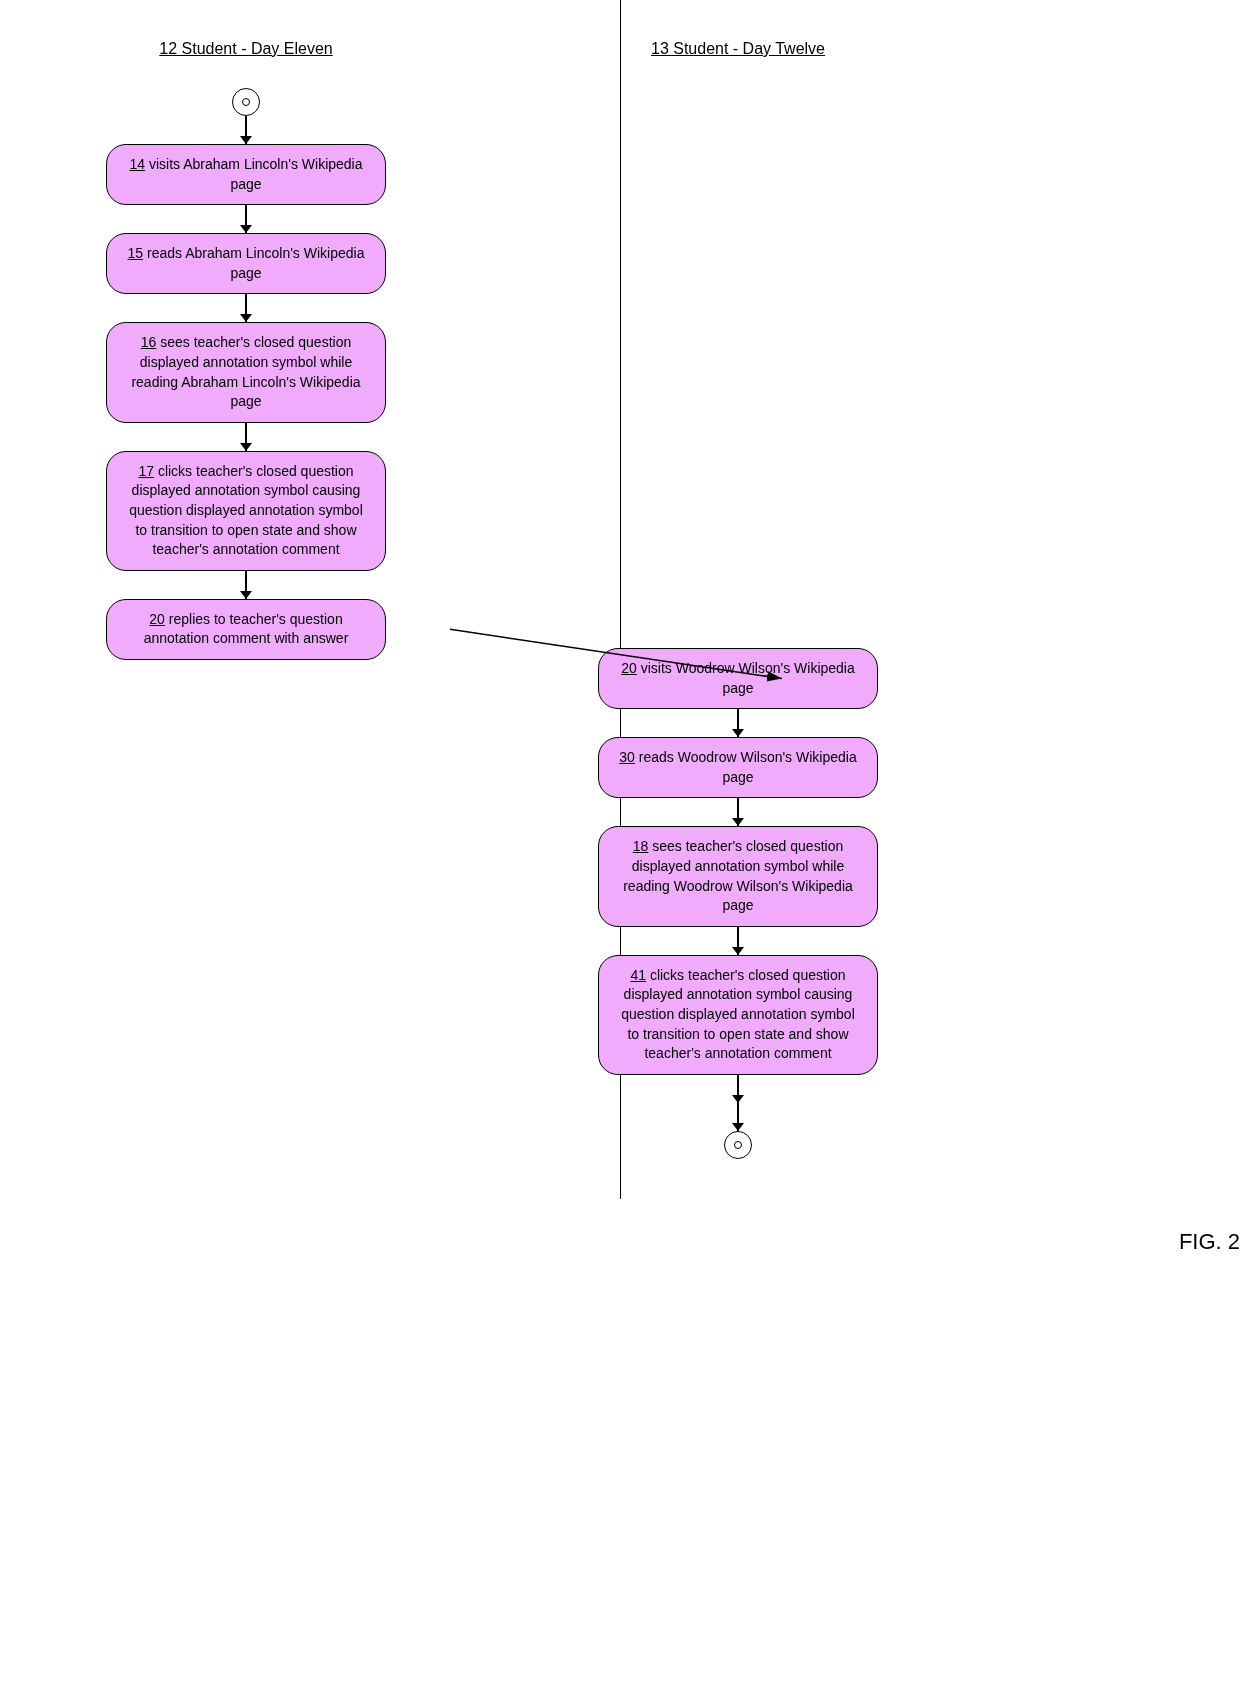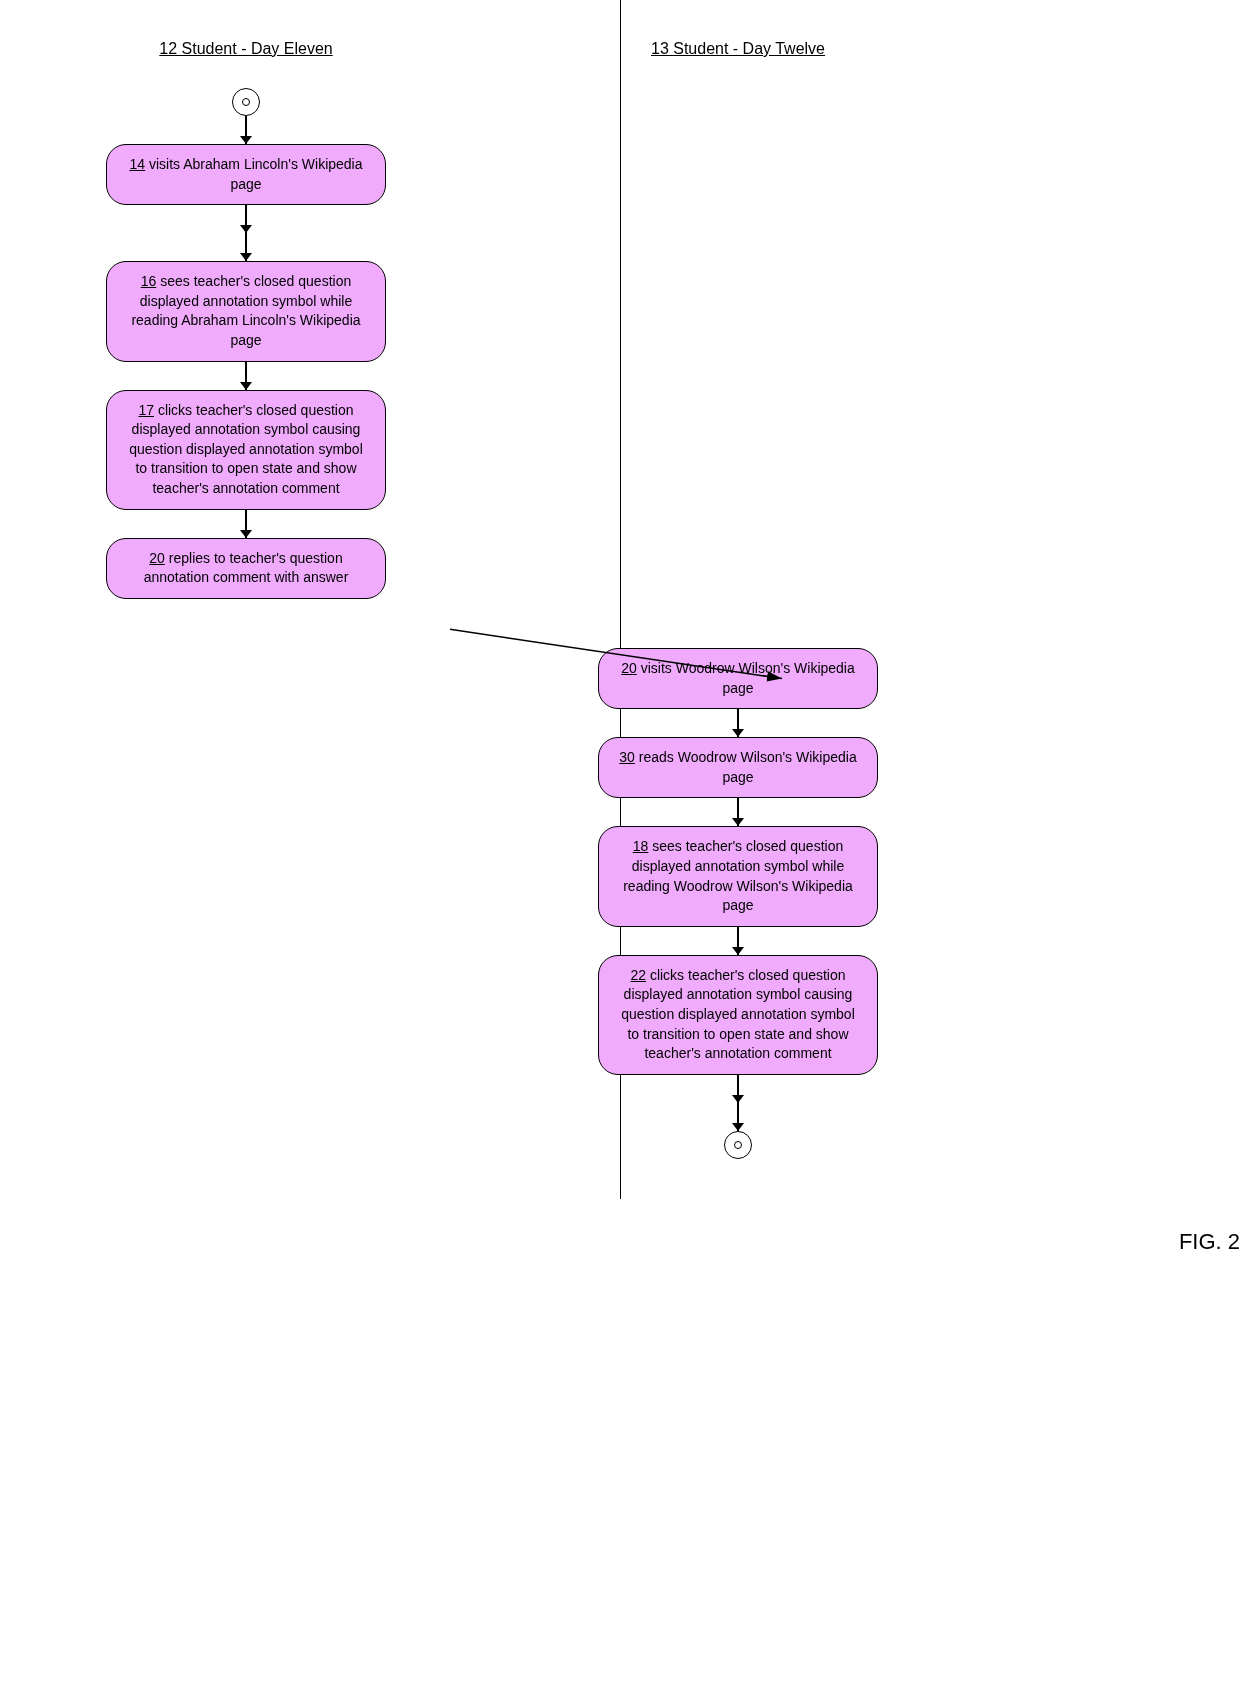--- a/index.html
+++ b/index.html
@@ -121,20 +121,23 @@
     </div>
 
     <div class="arrow-down"></div>
 
     <div class="node" id="node14">
       <span class="node-num">14</span><span> visits Abraham Lincoln's Wikipedia page</span>
     </div>
 
     <div class="arrow-down"></div>
 
+    <div class="node" id="node15">
+      <span class="node-num">15</span><span> reads Abraham Lincoln's Wikipedia page</span>
+    </div>
 
     <div class="arrow-down"></div>
 
     <div class="node" id="node16">
       <span class="node-num">16</span><span> sees teacher's closed question displayed annotation symbol while reading Abraham Lincoln's Wikipedia page</span>
     </div>
 
     <div class="arrow-down"></div>
 
     <div class="node" id="node17">
@@ -167,21 +170,21 @@
 
     <div class="arrow-down"></div>
 
     <div class="node" id="node21">
       <span class="node-num">18</span><span> sees teacher's closed question displayed annotation symbol while reading Woodrow Wilson's Wikipedia page</span>
     </div>
 
     <div class="arrow-down"></div>
 
     <div class="node" id="node22">
-      <span class="node-num">22</span><span> clicks teacher's closed question displayed annotation symbol causing question displayed annotation symbol to transition to open state and show teacher's annotation comment</span>
+      <span class="node-num">41</span><span> clicks teacher's closed question displayed annotation symbol causing question displayed annotation symbol to transition to open state and show teacher's annotation comment</span>
     </div>
 
     <div class="arrow-down"></div>
 
 
     <div class="arrow-down"></div>
 
     <div class="circle-node">
       <div class="circle-inner"></div>
     </div>

